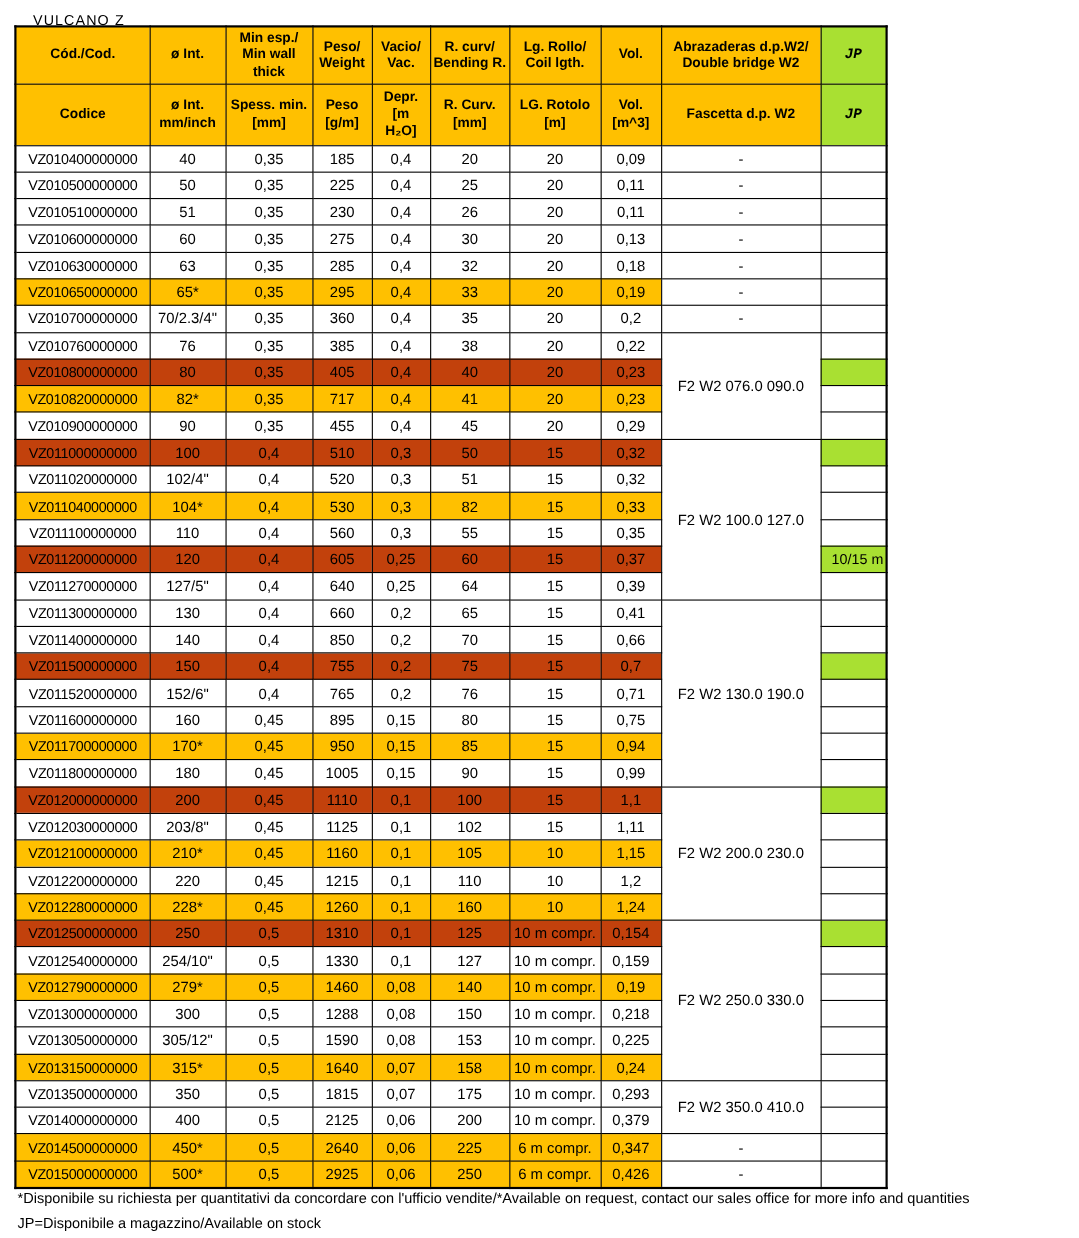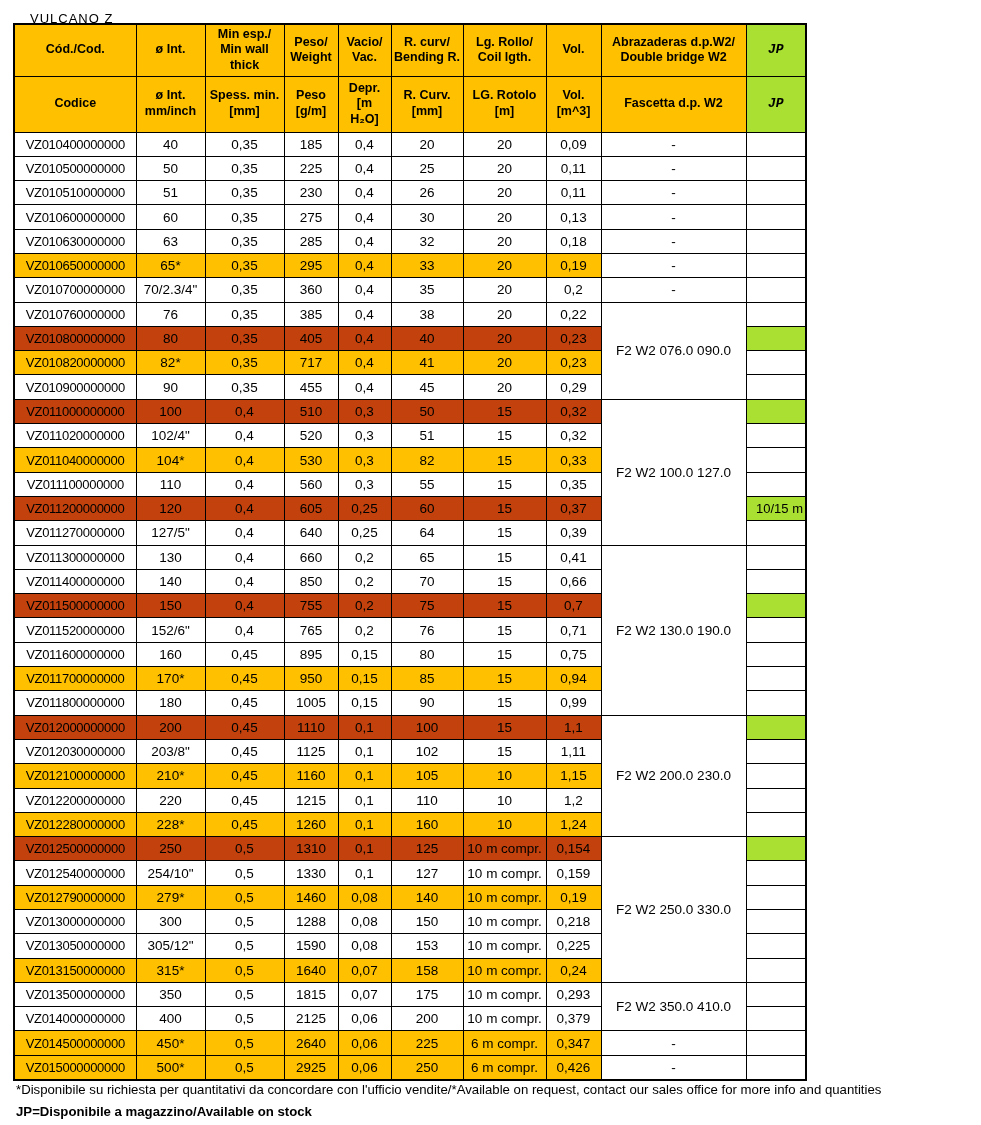--- a/index.html
+++ b/index.html
@@ -73,21 +73,21 @@
     padding-left: 1px;
     white-space: nowrap;
   }
   td.jpcell.green { background: #A9E032; }
   .footnote {
     position: absolute; left: 16px;
     font-size: 13.2px;
     white-space: nowrap;
   }
   .fn1 { top: 1082px; text-align: center; }
-  .fn2 { top: 1104px; font-weight: bold; }
+  .fn2 { top: 1104px; }
 </style>
 </head>
 <body>
 
 <div class="title">VULCANO  Z</div>
 
 <table class="grid">
   <colgroup>
       <col style="width: 122px;">
       <col style="width: 69px;">

